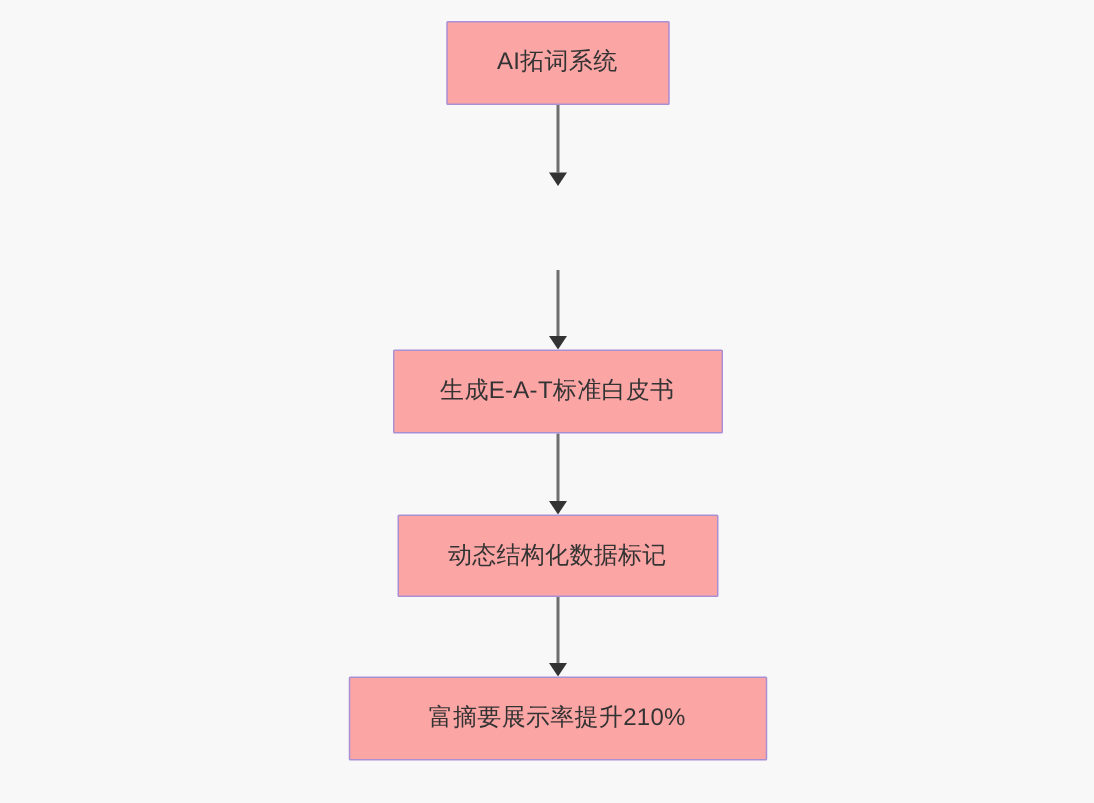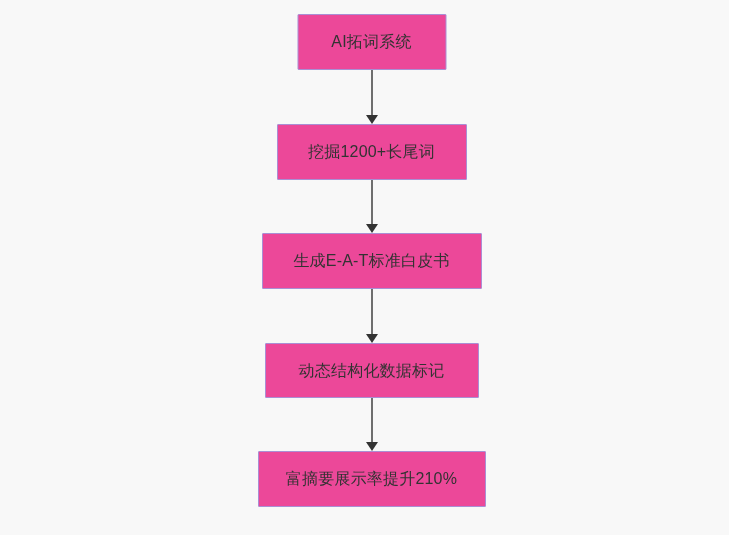--- a/index.html
+++ b/index.html
@@ -16,21 +16,21 @@
 
   #flowchart {
     position: relative;
     width: 729px;
     height: 535px;
   }
 
   .node {
     position: absolute;
     box-sizing: border-box;
-    background: #ec4899;
+    background: #fca5a5;
     border: 1.5px solid #a98fd4;
     border-radius: 1px;
     color: #333333;
     font-size: 16px;
     line-height: 1;
     letter-spacing: 0.2px;
     display: flex;
     align-items: center;
     justify-content: center;
     white-space: nowrap;
@@ -83,21 +83,20 @@
     <div class="head"></div>
   </div>
 
   <div class="edge" style="left:371.5px; top:398px; height:53px;">
     <div class="stem" style="height:44px;"></div>
     <div class="head"></div>
   </div>
 
   <div class="node" style="left:371.5px; top:14px; width:149px; height:56px;">AI拓词系统</div>
 
-  <div class="node" style="left:371.5px; top:124px; width:190px; height:56px;">挖掘1200+长尾词</div>
 
   <div class="node" style="left:371.5px; top:343px; width:214px; height:55px;">动态结构化数据标记</div>
 
   <div class="node" style="left:371.5px; top:233px; width:220px; height:56px;">生成E-A-T标准白皮书</div>
 
-  <div class="node" style="left:371.5px; top:451px; width:228px; height:56px;">富摘要展示率提升210%</div>
+  <div class="node" style="left:371.5px; top:451px; width:279px; height:56px;">富摘要展示率提升210%</div>
 
 </div>
 
 </body></html>

